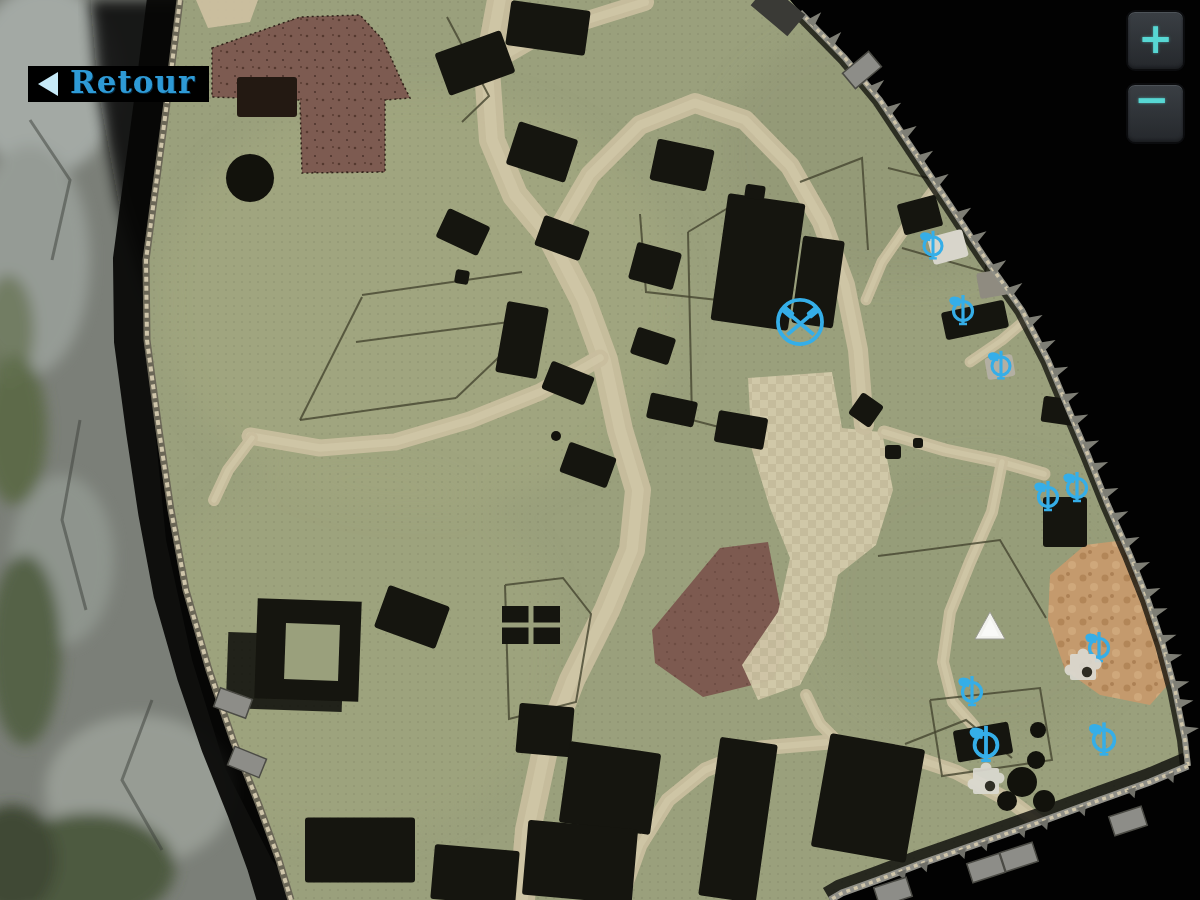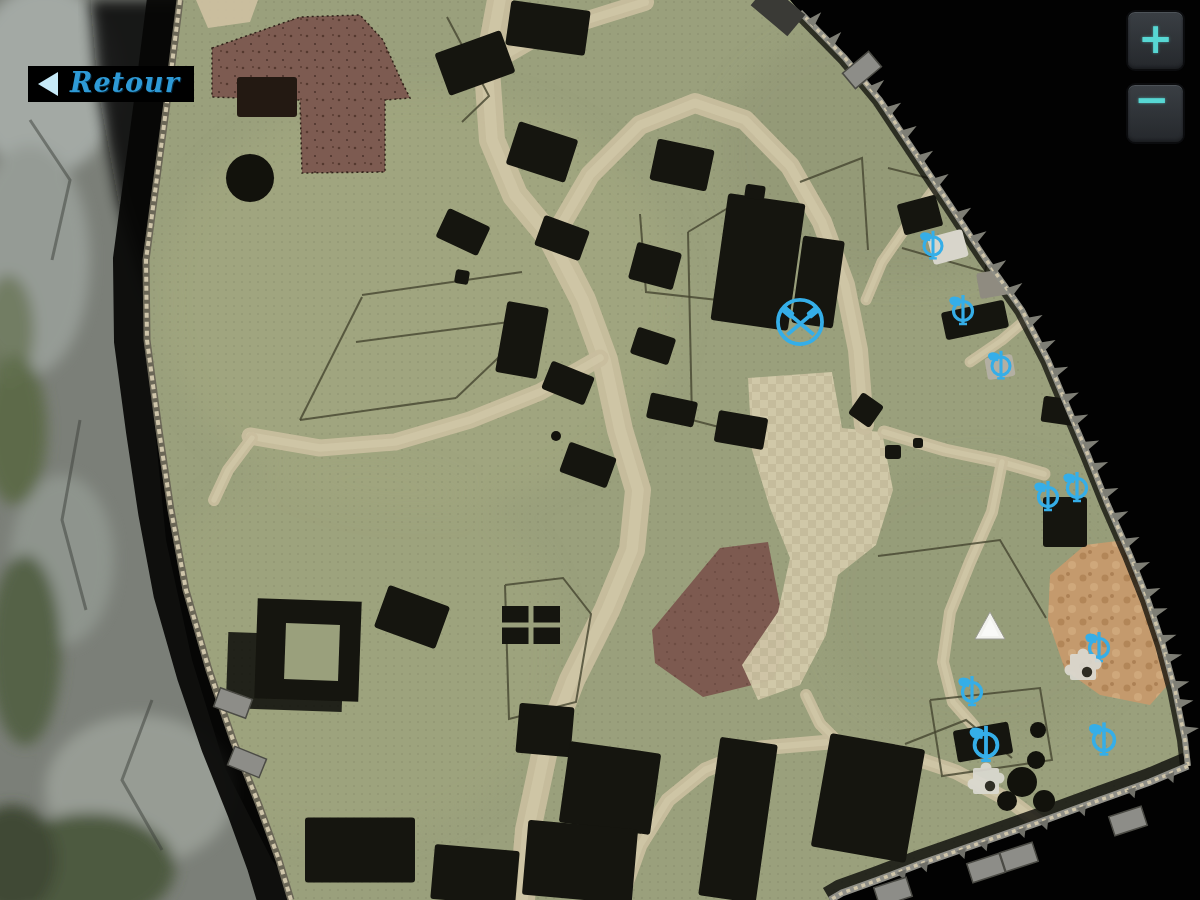--- a/index.html
+++ b/index.html
@@ -3,22 +3,22 @@
 <meta charset="utf-8">
 <style>
   html,body{margin:0;padding:0;background:#000;}
   #stage{position:relative;width:1200px;height:900px;overflow:hidden;background:#000;
          font-family:"DejaVu Sans",sans-serif;}
   #map-svg{position:absolute;left:0;top:0;}
   .back-btn{position:absolute;left:28px;top:66px;height:36px;background:#000;
     display:flex;align-items:center;gap:12px;padding:0 14px 0 10px;cursor:pointer;}
   .back-arrow{width:0;height:0;border-top:12px solid transparent;border-bottom:12px solid transparent;
     border-right:20px solid #c7eaf8;}
-  .back-label{font-family:"DejaVu Serif",serif;font-weight:bold;font-size:27px;color:#2e9ad6;
-    text-shadow:1px 1px 0 #06293f;letter-spacing:1px;line-height:1;padding-bottom:3px;font-style:italic;}
+  .back-label{font-family:"DejaVu Serif",serif;font-weight:bold;font-size:31px;color:#2e9ad6;
+    text-shadow:1px 1px 0 #06293f;letter-spacing:1px;line-height:1;padding-bottom:3px;}
   .zoom-btn{position:absolute;left:1126px;width:55px;height:57px;border-radius:9px;cursor:pointer;
     background:linear-gradient(#3a3f44,#25282c);border:2px solid #0b0c0e;
     box-shadow:inset 0 1px 0 #4d5358, inset 0 -2px 3px #1a1c1f;
     color:#57d7d3;display:flex;justify-content:center;}
   .zoom-btn span{font-weight:bold;font-size:42px;line-height:1;
     text-shadow:0 0 3px rgba(87,215,211,.6);}
   #zoom-in{top:10px;align-items:center;}
   #zoom-in span{margin-top:-4px;}
   #zoom-out{top:83px;align-items:flex-start;}
   #zoom-out span{margin-top:-6px;margin-left:-8px;}

